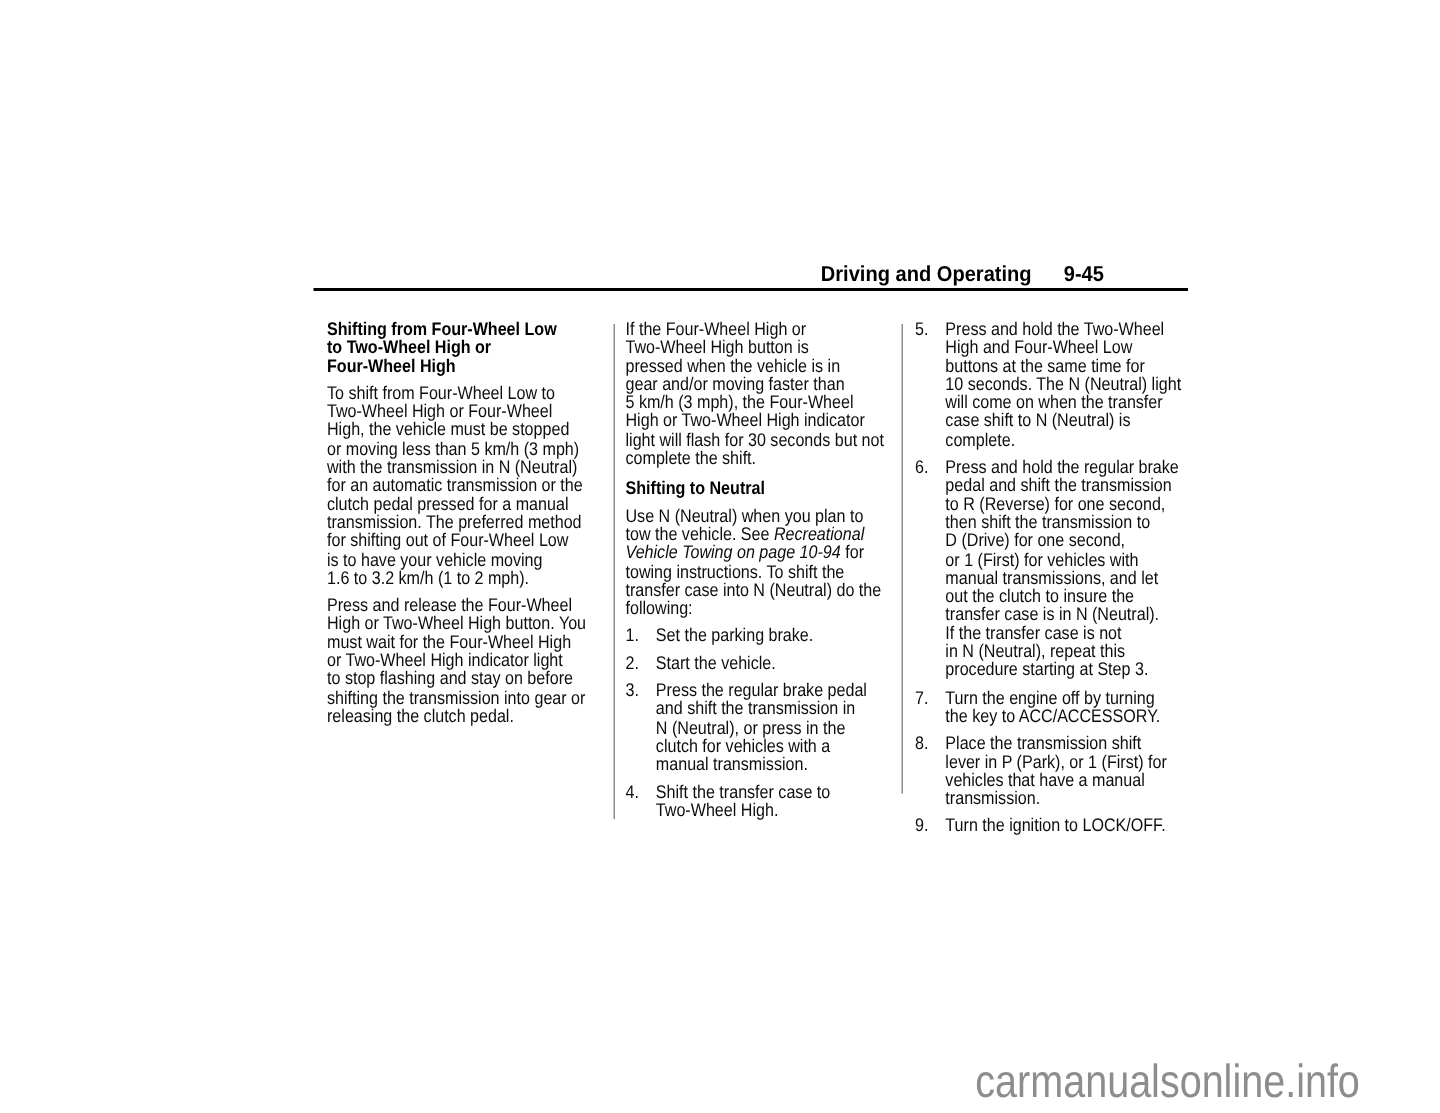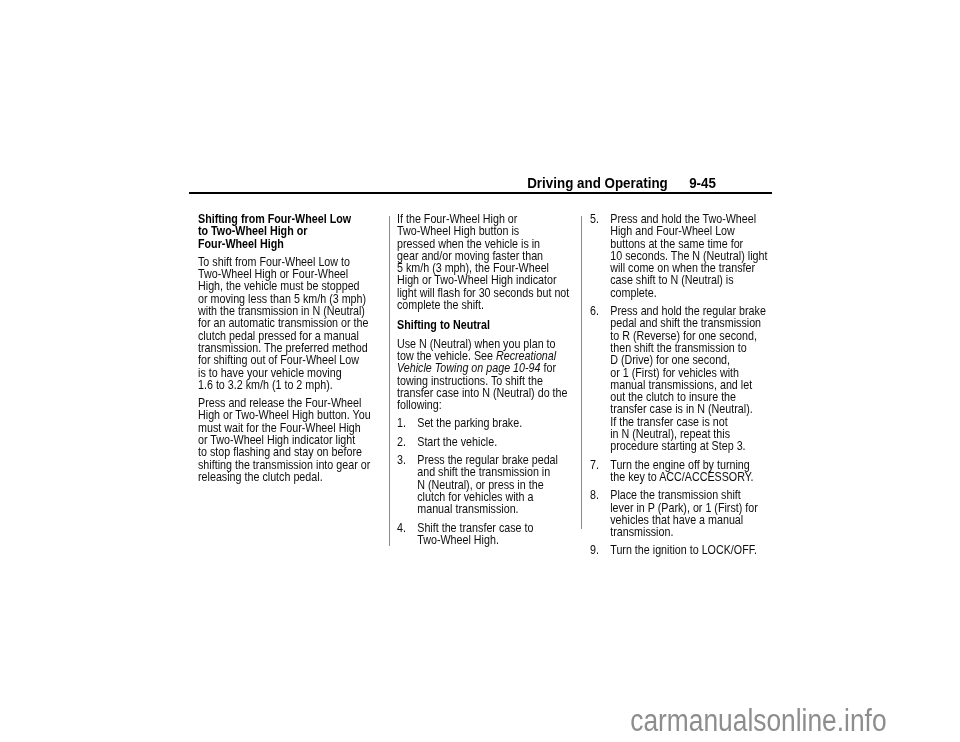--- a/index.html
+++ b/index.html
@@ -8,20 +8,21 @@
     background: #ffffff;
   }
   .page {
     position: relative;
     width: 904px;
     height: 742px;
     background: #ffffff;
     overflow: hidden;
     font-family: "Liberation Sans", sans-serif;
     color: #0d0d0d;
+    margin-left: 20px;
   }
   
   .header {
     position: absolute;
     top: 176px;
     right: 188px;
     display: flex;
     gap: 23px;
     font-weight: bold;
     font-size: 14.4px;

